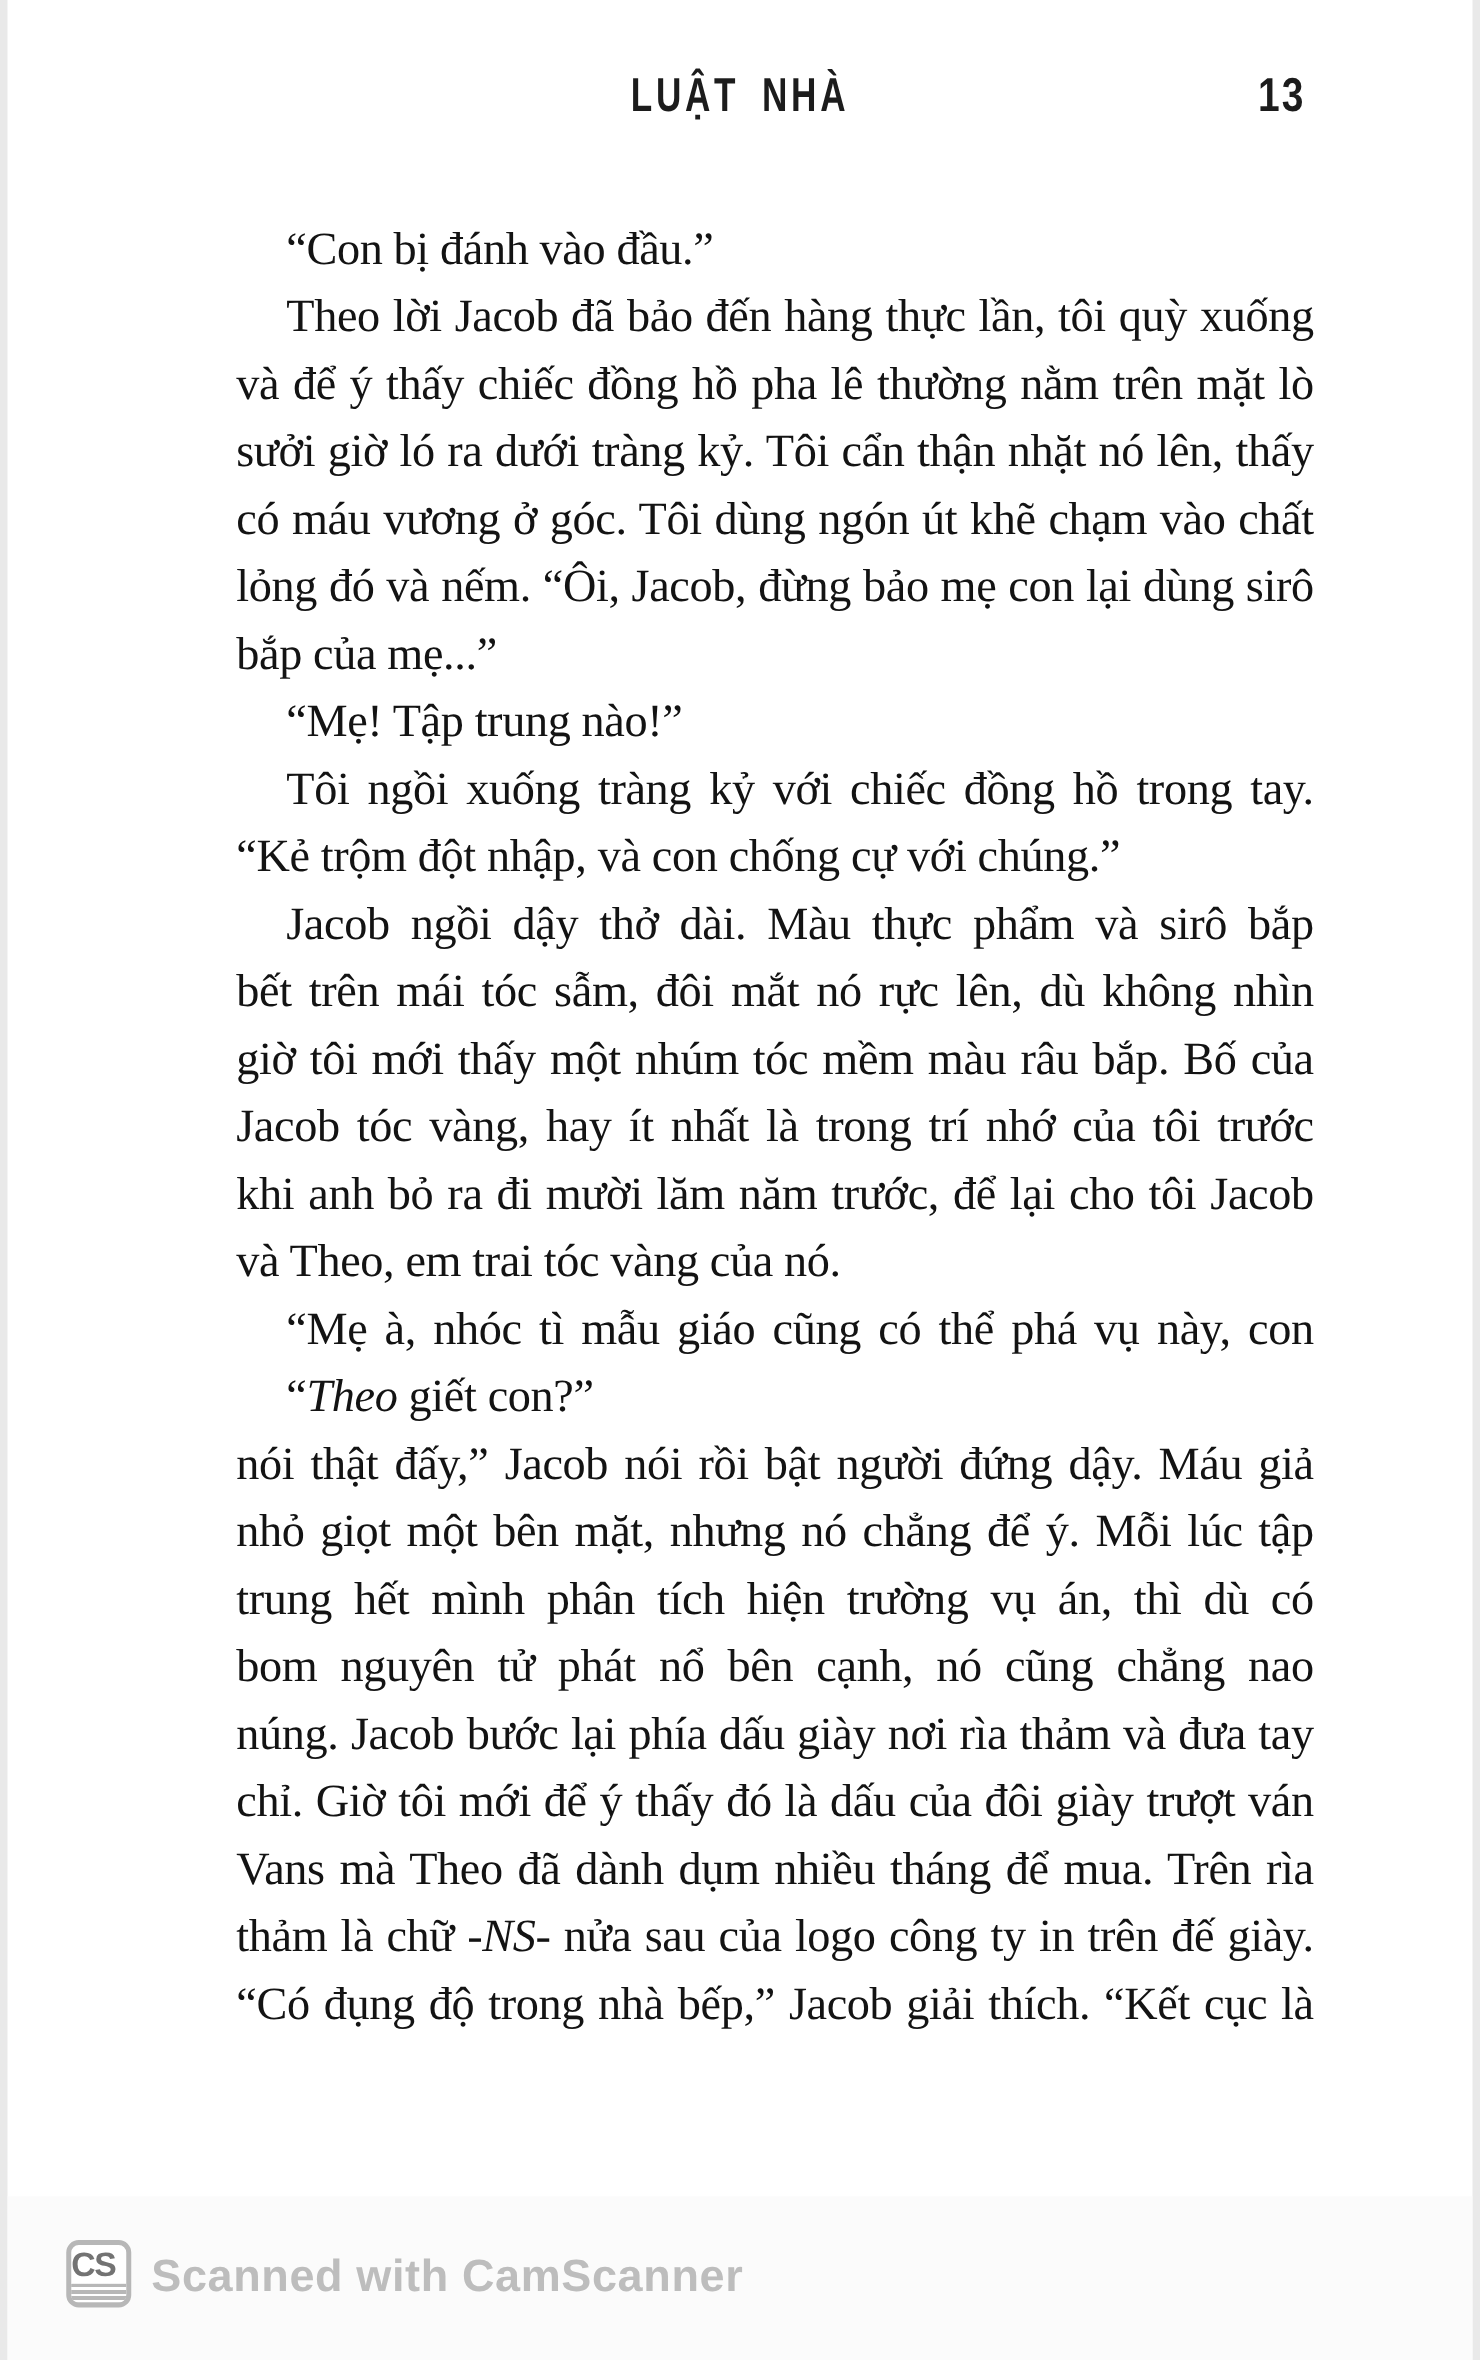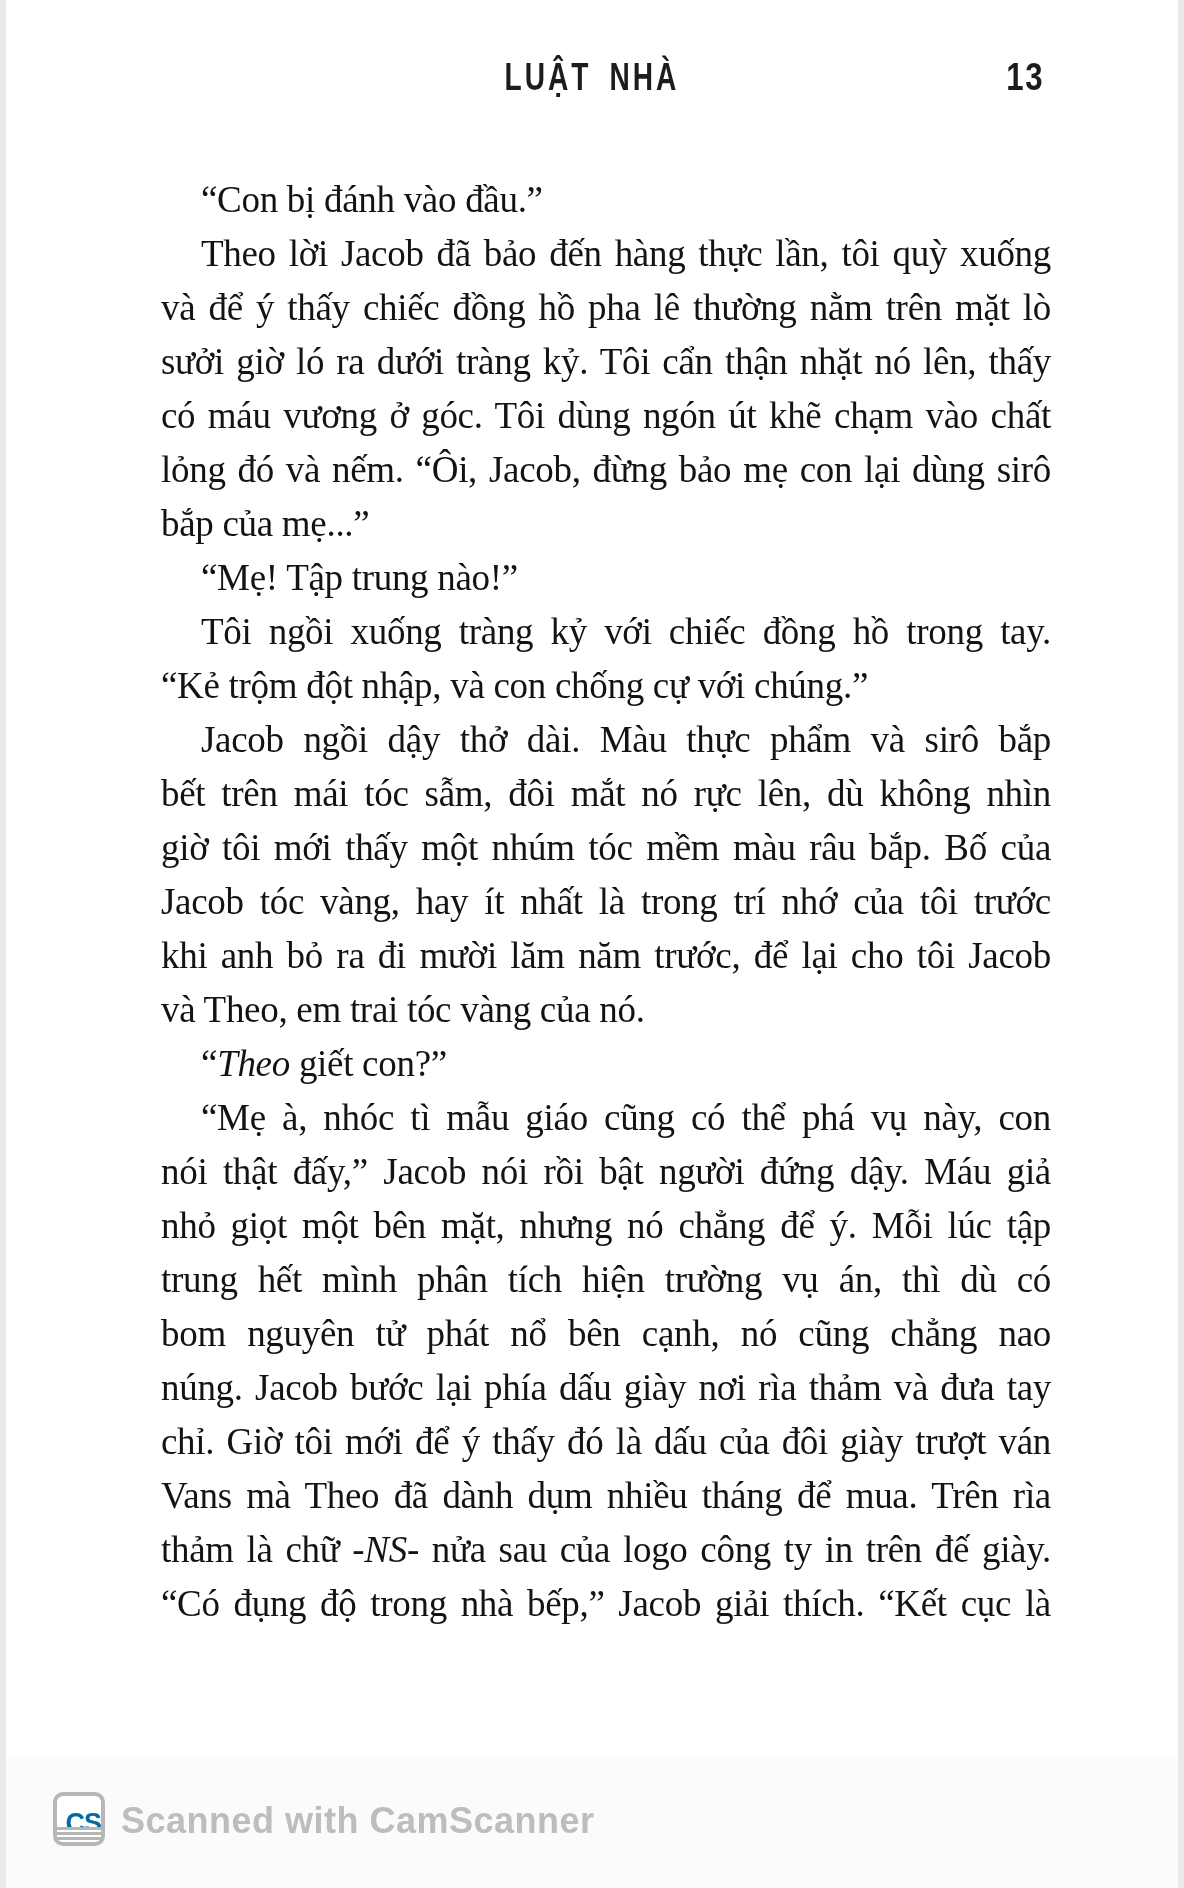--- a/index.html
+++ b/index.html
@@ -56,20 +56,21 @@
     left:155px; top:173px;
     width:890px;
     font-size:37px;
     line-height:54px;
     letter-spacing:-0.3px;
   }
   .line{
     height:54px;
     overflow:visible;
     text-align:left;
+    margin-left:28px;
   }
   .line.j{
     text-align:justify;
     text-align-last:justify;
     text-justify:inter-word;
   }
   .line.in{
     padding-left:40px;
   }
   .line.in.j{
@@ -87,28 +88,28 @@
     left:47px; top:1792px;
     width:52px; height:54px;
     box-sizing:border-box;
     border:4px solid #b7b7b7;
     border-radius:10px;
     background:#ffffff;
     overflow:hidden;
   }
   .cs-logo-text{
     display:block;
-    margin-top:12px;
-    text-align:right;
+    margin-top:1px;
+    text-align:left;
     font-family:"Liberation Sans","DejaVu Sans",sans-serif;
     font-weight:700;
     font-size:27px;
     line-height:30px;
     letter-spacing:-1px;
-    color:#0369a1;
+    color:#737373;
   }
   .cs-logo-stripes{
     position:absolute;
     left:0; right:0; bottom:0;
     height:15px;
     background:repeating-linear-gradient(
       to bottom,
       #b7b7b7 0 3px,
       #ffffff 3px 5px
     );
@@ -147,22 +148,22 @@
       <div class="line"><span>bắp của mẹ...”</span></div>
       <div class="line in"><span>“Mẹ! Tập trung nào!”</span></div>
       <div class="line j in"><span>Tôi ngồi xuống tràng kỷ với chiếc đồng hồ trong tay.</span></div>
       <div class="line"><span>“Kẻ trộm đột nhập, và con chống cự với chúng.”</span></div>
       <div class="line j in"><span>Jacob ngồi dậy thở dài. Màu thực phẩm và sirô bắp</span></div>
       <div class="line j"><span>bết trên mái tóc sẫm, đôi mắt nó rực lên, dù không nhìn</span></div>
       <div class="line j"><span>giờ tôi mới thấy một nhúm tóc mềm màu râu bắp. Bố của</span></div>
       <div class="line j"><span>Jacob tóc vàng, hay ít nhất là trong trí nhớ của tôi trước</span></div>
       <div class="line j"><span>khi anh bỏ ra đi mười lăm năm trước, để lại cho tôi Jacob</span></div>
       <div class="line"><span>và Theo, em trai tóc vàng của nó.</span></div>
+      <div class="line j in"><span>“Mẹ à, nhóc tì mẫu giáo cũng có thể phá vụ này, con</span></div>
       <div class="line in"><span>“</span><span class="it">Theo</span><span> giết con?”</span></div>
-      <div class="line j in"><span>“Mẹ à, nhóc tì mẫu giáo cũng có thể phá vụ này, con</span></div>
       <div class="line j"><span>nói thật đấy,” Jacob nói rồi bật người đứng dậy. Máu giả</span></div>
       <div class="line j"><span>nhỏ giọt một bên mặt, nhưng nó chẳng để ý. Mỗi lúc tập</span></div>
       <div class="line j"><span>trung hết mình phân tích hiện trường vụ án, thì dù có</span></div>
       <div class="line j"><span>bom nguyên tử phát nổ bên cạnh, nó cũng chẳng nao</span></div>
       <div class="line j"><span>núng. Jacob bước lại phía dấu giày nơi rìa thảm và đưa tay</span></div>
       <div class="line j"><span>chỉ. Giờ tôi mới để ý thấy đó là dấu của đôi giày trượt ván</span></div>
       <div class="line j"><span>Vans mà Theo đã dành dụm nhiều tháng để mua. Trên rìa</span></div>
       <div class="line j"><span>thảm là chữ -</span><span class="it">NS</span><span>- nửa sau của logo công ty in trên đế giày.</span></div>
       <div class="line j"><span>“Có đụng độ trong nhà bếp,” Jacob giải thích. “Kết cục là</span></div>
     </div>

